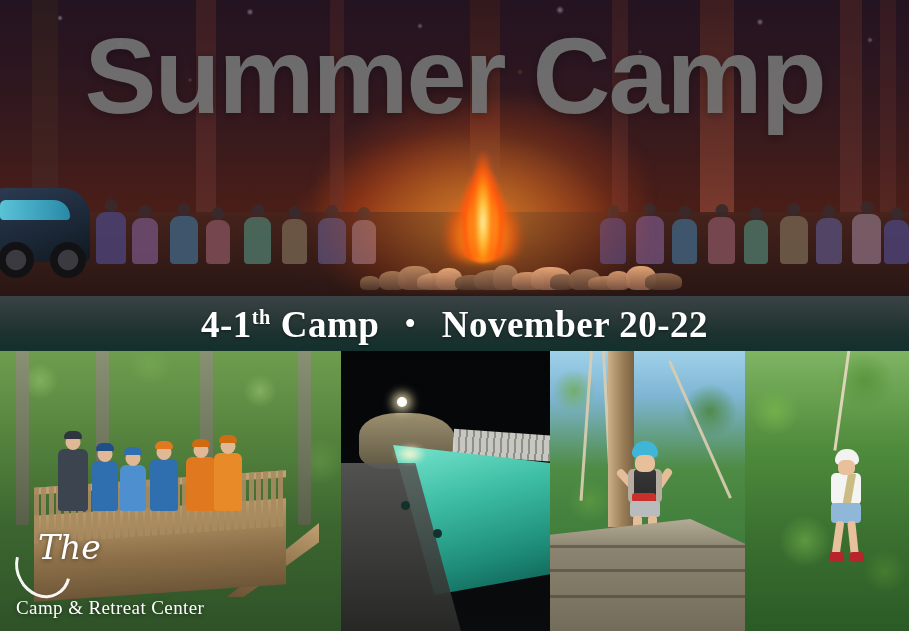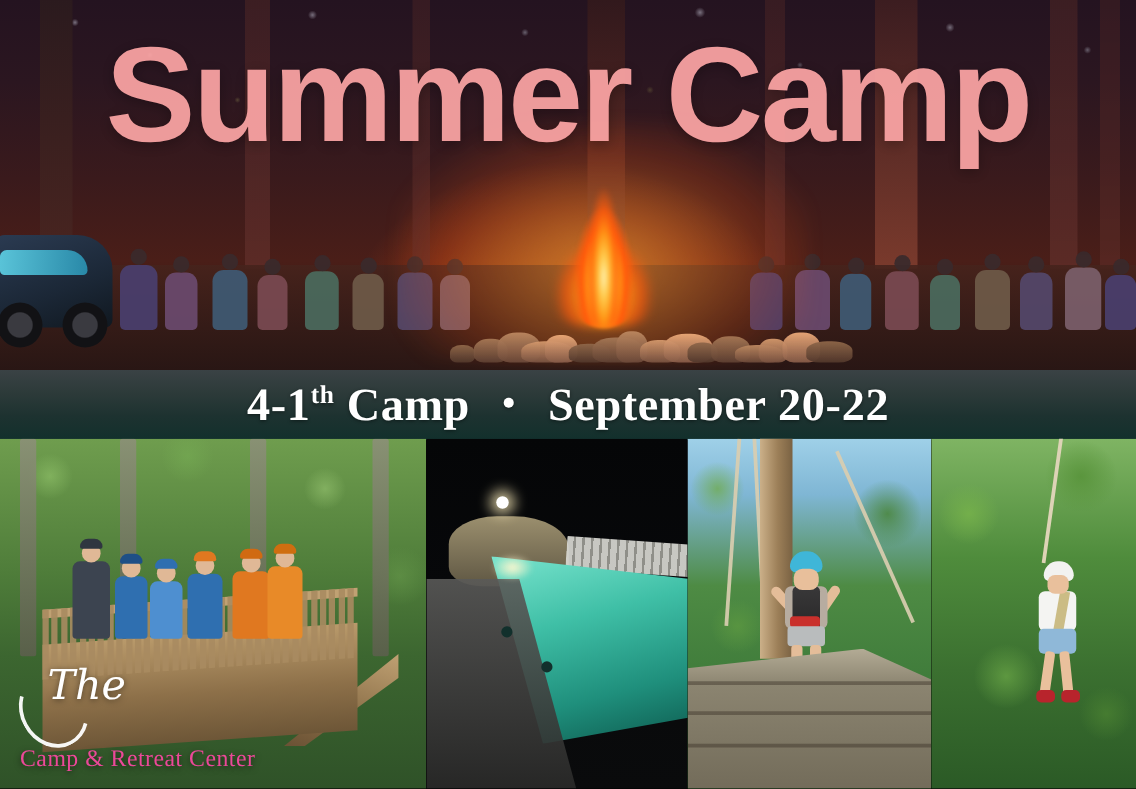--- a/index.html
+++ b/index.html
@@ -103,21 +103,21 @@
 
   
   .hero-title {
     position:absolute; left:0; top:22px; width:909px;
     text-align:center;
     font-family:"Liberation Sans", sans-serif;
     font-weight:700;
     font-size:108px;
     line-height:1;
     letter-spacing:-2px;
-    color:#fca5a5;
+    color:#737373;
     opacity:.93;
     text-shadow:0 2px 10px rgba(0,0,0,.28);
     white-space:nowrap;
   }
 
   
   .bar {
     position:absolute; left:0; top:296px; width:909px; height:56px;
     background:linear-gradient(180deg, #3a4245 0%, #2c3a39 34%, #1d3230 66%, #12302c 100%);
     display:flex; align-items:center; justify-content:center;
@@ -284,21 +284,21 @@
   .logo-sweep {
     position:absolute; left:6px; top:22px; width:54px; height:62px;
     border:3px solid #fff; border-right-color:transparent; border-top-color:transparent;
     border-radius:50%;
     transform:rotate(-28deg);
     opacity:.95;
   }
   .logo-tag {
     position:absolute; left:6px; bottom:6px;
     font-family:"Liberation Serif", serif;
-    font-size:19px; color:#ec4899; letter-spacing:.4px;
+    font-size:19px; color:#ffffff; letter-spacing:.4px;
     text-shadow:0 1px 5px rgba(0,0,0,.55);
     white-space:nowrap;
   }
 </style>
 </head>
 <body>
 
 <div class="poster">
 
   <div class="hero">
@@ -399,21 +399,21 @@
       </div>
 
     <div class="hero-title">Summer Camp</div>
   </div>
 
   <div class="bar">
     <div class="bar-text">
       <span>4-1</span><sup>th</sup>
       <span>Camp</span>
       <span class="bar-sep">•</span>
-      <span>September 20-22</span>
+      <span>November 20-22</span>
     </div>
   </div>
 
   <div class="strip">
 
     <div class="cell c1">
       <div class="woods"></div>
       <div class="wtrunk" style="left:16px;"></div>
       <div class="wtrunk" style="left:96px;"></div>
       <div class="wtrunk" style="left:200px;"></div>

